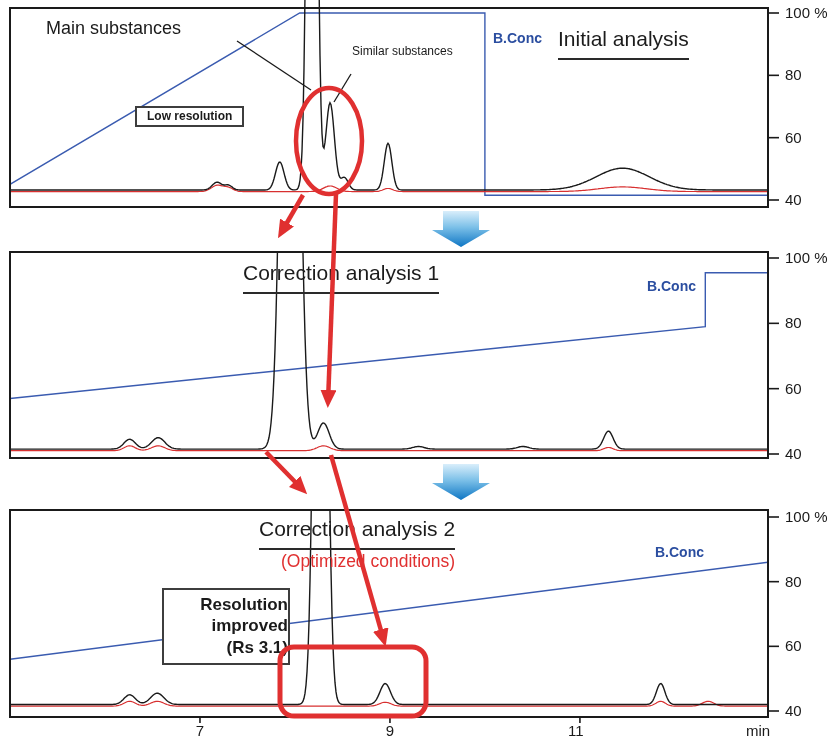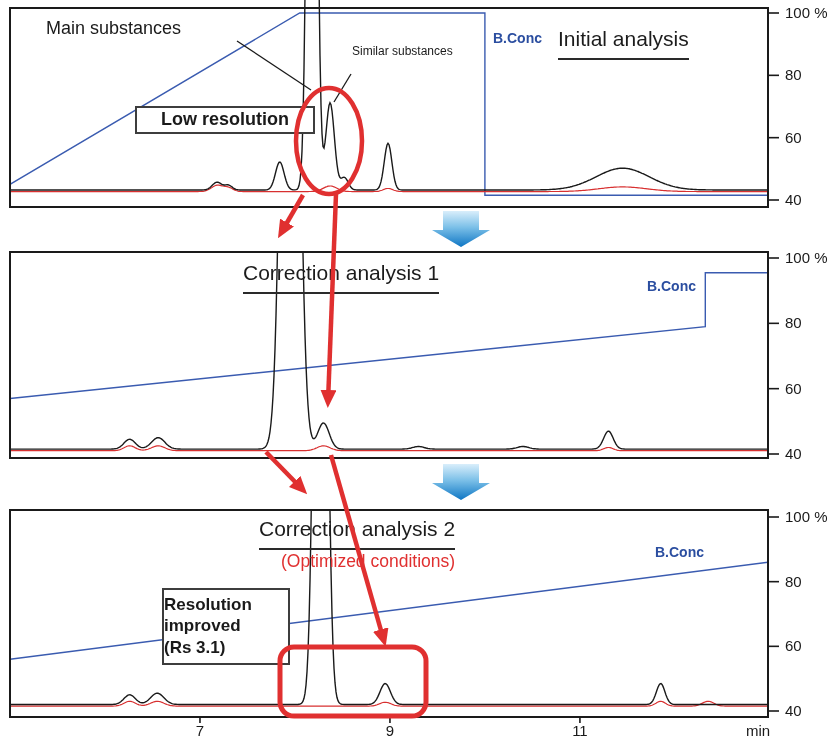--- a/index.html
+++ b/index.html
@@ -13,29 +13,29 @@
   svg.layer{position:absolute;left:0;top:0}
   #base-svg{z-index:1}
   #tick-layer{position:absolute;left:0;top:0;width:840px;height:585px;z-index:2;pointer-events:none}
   #overlay-svg{z-index:3;pointer-events:none}
   .lbl{position:absolute;z-index:2;color:var(--ink)}
   .tick-label{position:absolute;font-size:15px;color:var(--ink);line-height:18px}
   .bconc{font-size:14px;font-weight:700;color:var(--blue)}
   .title{font-size:21px;color:#1c1c1c;border-bottom:2px solid #2a2a2a;padding-bottom:7px}
   #lbl-main-component{left:46px;top:18px;font-size:18px}
   #lbl-similar{left:352px;top:44px;width:122px;font-size:12px;line-height:1.25}
-  #lbl-lowres{left:135px;top:106px;font-size:18px;font-weight:bold;border:2.5px solid #3d3d3d;padding:1px 24px 2px;background:#fff}
+  #lbl-lowres{left:135px;top:106px;font-size:12px;font-weight:bold;border:2.5px solid #3d3d3d;padding:1px 10px 2px;background:#fff}
   #lbl-bconc1{left:493px;top:30px}
   #lbl-bconc2{left:647px;top:278px}
   #lbl-bconc3{left:655px;top:544px}
   #lbl-title1{left:558px;top:27px}
   #lbl-title2{left:243px;top:261px}
   #lbl-title3{left:259px;top:517px}
   #lbl-optimized{left:281px;top:551px;font-size:17.5px;color:var(--red)}
-  #lbl-resolution{left:162px;top:588px;width:128px;font-size:17px;font-weight:bold;text-align:left;
+  #lbl-resolution{left:162px;top:588px;width:128px;font-size:17px;font-weight:bold;text-align:right;
     border:2.5px solid #3d3d3d;background:#fff;padding:4px 0 5px;line-height:1.25;white-space:pre-line}
   #lbl-min{left:746px;top:722px;font-size:15px}
   .red-line{stroke:var(--red);stroke-width:4.5;fill:none}
   .red-outline{stroke:var(--red);fill:none}
   .thin-ptr{stroke:var(--ink);stroke-width:1.3}
   .red-head{fill:var(--red)}
   .block-arrow{fill:url(#blockArrowGrad)}
   .gs1{stop-color:var(--grad-light)}
   .gs2{stop-color:var(--grad-mid)}
   .gs3{stop-color:var(--grad-dark)}
@@ -100,21 +100,21 @@
       <div class="tick-label" style="left: 785px; top: 249px;">100 %</div>
       <div class="tick-label" style="left: 785px; top: 314.333px;">80</div>
       <div class="tick-label" style="left: 785px; top: 379.667px;">60</div>
       <div class="tick-label" style="left: 785px; top: 445px;">40</div>
       <div class="tick-label" style="left: 785px; top: 508px;">100 %</div>
       <div class="tick-label" style="left: 785px; top: 572.667px;">80</div>
       <div class="tick-label" style="left: 785px; top: 637.333px;">60</div>
       <div class="tick-label" style="left: 785px; top: 702px;">40</div>
       <div class="tick-label" style="left: 187.975px; top: 722px; width: 24px; text-align: center;">7</div>
       <div class="tick-label" style="left: 377.95px; top: 722px; width: 24px; text-align: center;">9</div>
-      <div class="tick-label" style="left: 567.925px; top: 722px; width: 24px; text-align: center;">11</div>
+      <div class="tick-label" style="left: 567.925px; top: 722px; width: 24px; text-align: left;">11</div>
     </div>
 
   <div class="lbl" id="lbl-main-component">Main substances</div>
   <div class="lbl" id="lbl-similar">Similar substances</div>
   <div class="lbl" id="lbl-lowres">Low resolution</div>
   <div class="lbl bconc" id="lbl-bconc1">B.Conc</div>
   <div class="lbl title" id="lbl-title1">Initial analysis</div>
   <div class="lbl title" id="lbl-title2">Correction analysis 1</div>
   <div class="lbl bconc" id="lbl-bconc2">B.Conc</div>
   <div class="lbl title" id="lbl-title3">Correction analysis 2</div>

